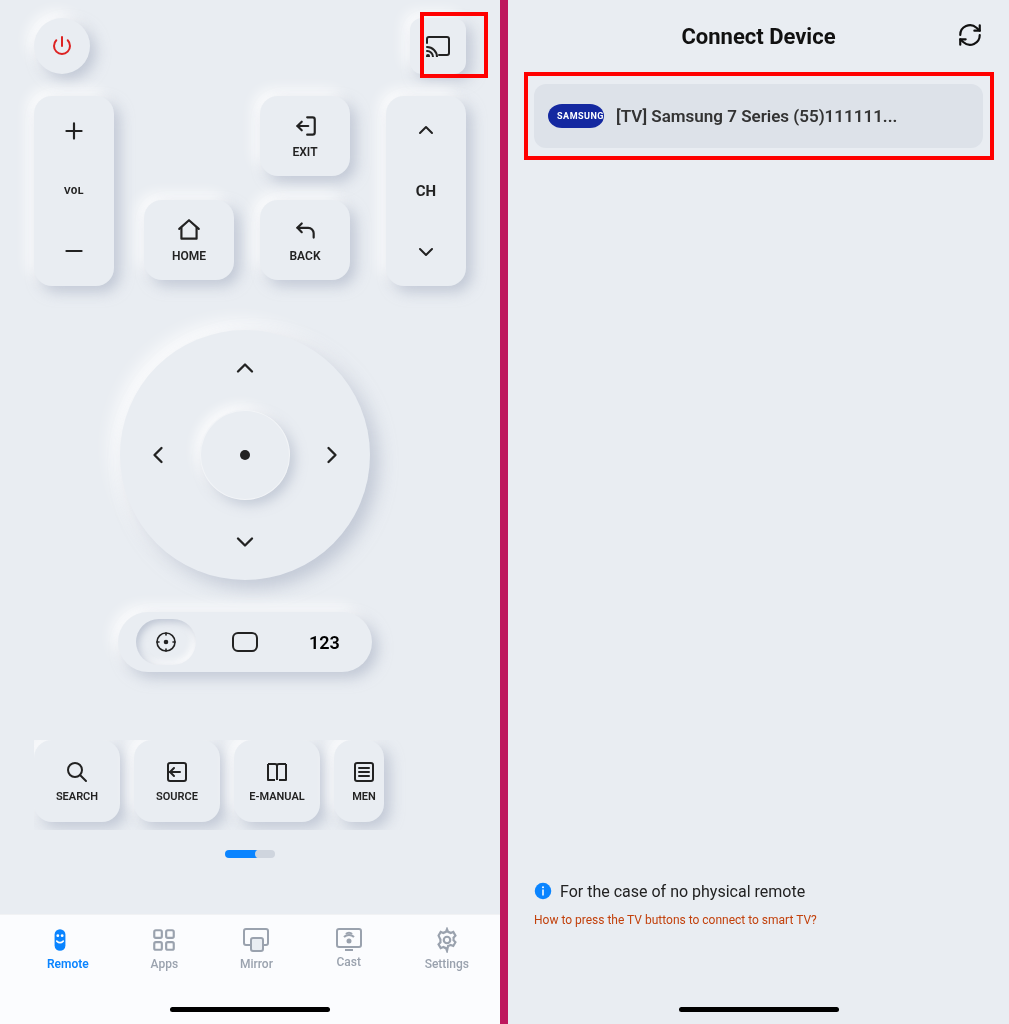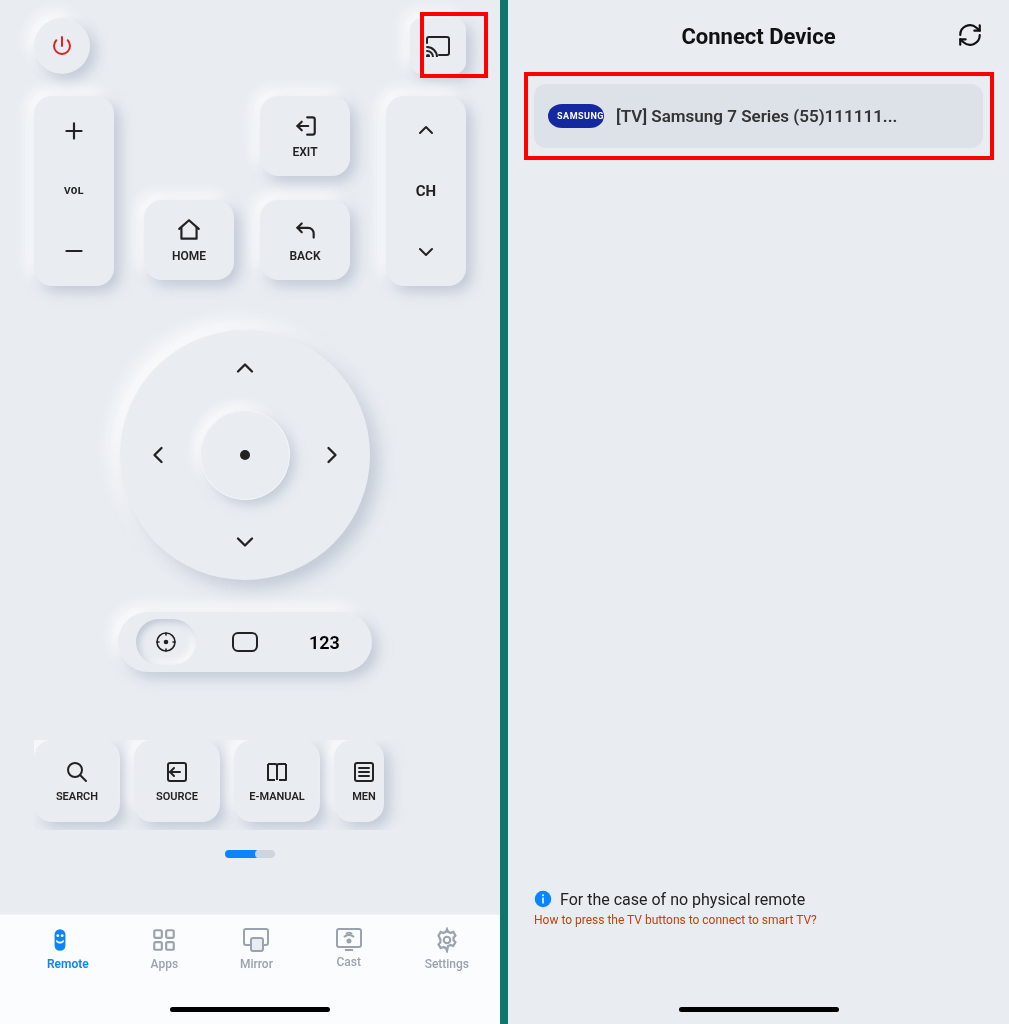--- a/index.html
+++ b/index.html
@@ -15,21 +15,21 @@
     height: 1024px;
     overflow: hidden;
   }
   .screen-left {
     width: 500px;
     background: #e9edf2;
   }
   .screen-right {
     width: 509px;
     background: #e9edf2;
-    border-left: 8px solid #0f766e;
+    border-left: 8px solid #be185d;
   }
 
   
   .neu {
     background: #e9edf2;
     border-radius: 18px;
     box-shadow: 6px 6px 14px rgba(160,170,190,0.55), -6px -6px 14px rgba(255,255,255,0.9);
     display: flex;
     flex-direction: column;
     align-items: center;
@@ -117,21 +117,21 @@
   
   .r-header { position:absolute; top:24px; left:0; right:0; text-align:center; }
   .r-title { font-size:22px; font-weight:700; color:#111; }
   .refresh-btn { position:absolute; right:26px; top:22px; }
   .device-row { position:absolute; left:26px; right:26px; top:84px; height:64px;
     background:#dde2e9; border-radius:12px; display:flex; align-items:center; padding:0 14px; gap:12px;
   }
   .samsung-logo { width:56px; height:24px; background:#1428a0; border-radius:50% / 100%; display:flex; align-items:center; justify-content:flex-end; color:#fff; font-size:9px; font-weight:700; letter-spacing:0.5px; }
   .device-name { font-size:17px; font-weight:600; color:#333; white-space:nowrap; overflow:hidden; text-overflow:ellipsis; flex:1;}
   .r-footer { position:absolute; left:26px; right:26px; bottom:96px; }
-  .info-line { display:flex; align-items:center; gap:8px; font-size:16px; color:#222; margin-bottom:0;}
+  .info-line { display:flex; align-items:center; gap:8px; font-size:16px; color:#222; margin-bottom:8px;}
   .info-line svg { flex-shrink:0; }
   .help-link { font-size:12px; color:#c2410c; line-height:1.35; }
   .r-home-indicator { position:absolute; bottom:12px; left:50%; transform:translateX(-50%); width:160px; height:5px; background:#000; border-radius:3px; }
 </style>
 </head>
 <body>
 
 <div class="screen screen-left">
 
   <div class="topbar">

